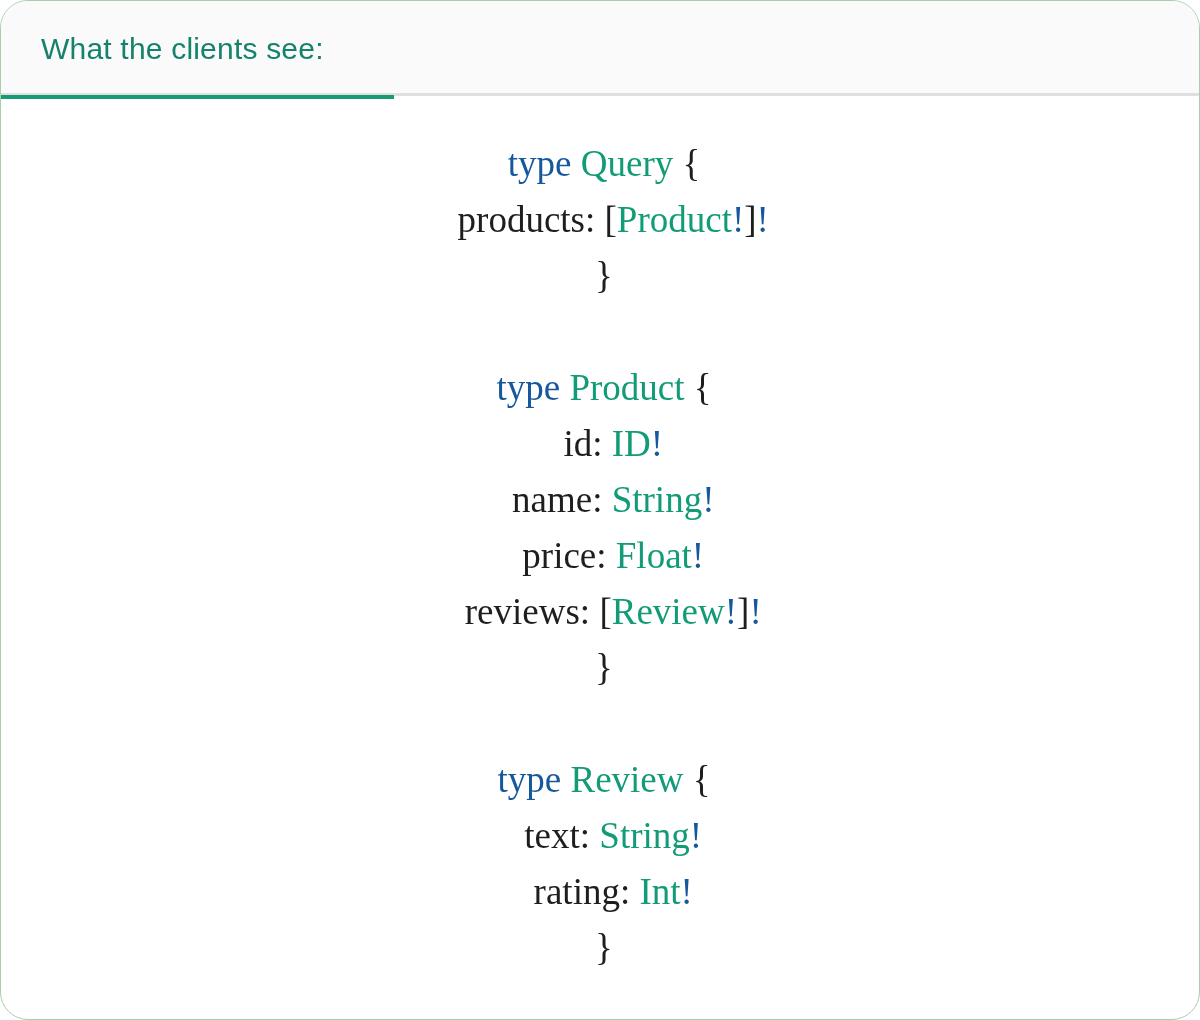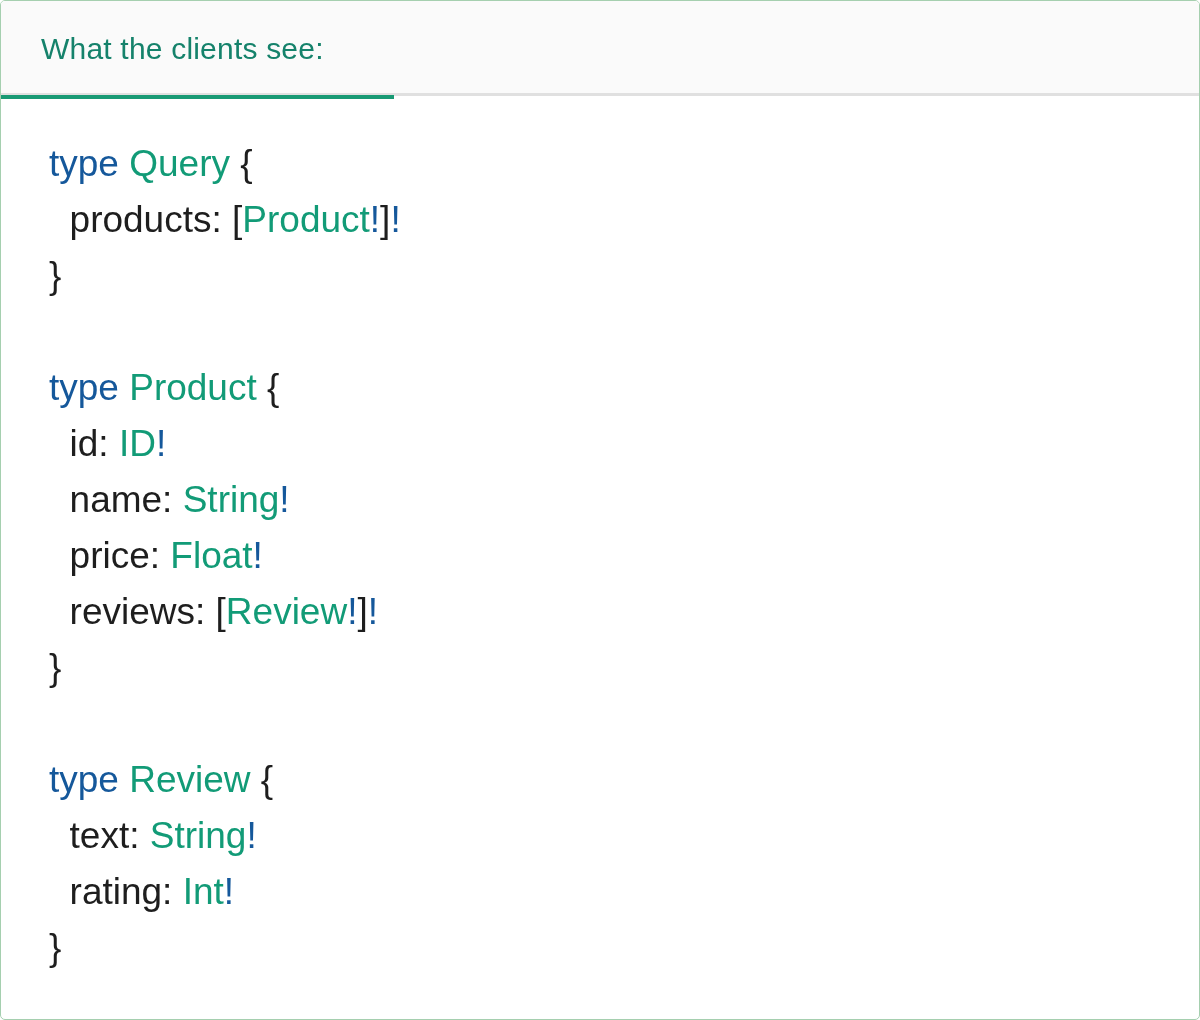--- a/index.html
+++ b/index.html
@@ -19,22 +19,23 @@
     height: 1020px;
     background: #ffffff;
     font-family: "Liberation Sans", sans-serif;
     overflow: hidden;
   }
   .card {
     position: absolute;
     top: 0; left: 0; right: 0; bottom: 0;
     background: var(--card-bg);
     border: 1px solid var(--card-border-green);
-    border-radius: 5px;
+    border-radius: 28px;
     overflow: hidden;
+    text-align: center;
   }
   .card-header {
     position: relative;
     height: 95px;
     background: var(--header-bg);
     border-bottom: 3px solid var(--divider-gray);
   }
   .tab {
     position: absolute;
     left: 0;
@@ -55,21 +56,21 @@
   .tab-underline {
     position: absolute;
     left: 0;
     bottom: -3px;
     width: 393px;
     height: 4px;
     background: var(--tab-underline-green);
   }
   .code {
     padding: 40px 40px 0 48px;
-    font-family: Liberation Sans, sans-serif;
+    font-family: Liberation Serif, serif;
     font-size: 37px;
     line-height: 56px;
     font-weight: 500;
     white-space: pre;
     color: var(--plain-dark);
   }
   .code-line { min-height: 56px; }
   .tok-plain   { color: var(--plain-dark); }
   .tok-keyword { color: var(--keyword-blue); }
   .tok-type    { color: var(--type-green); }

